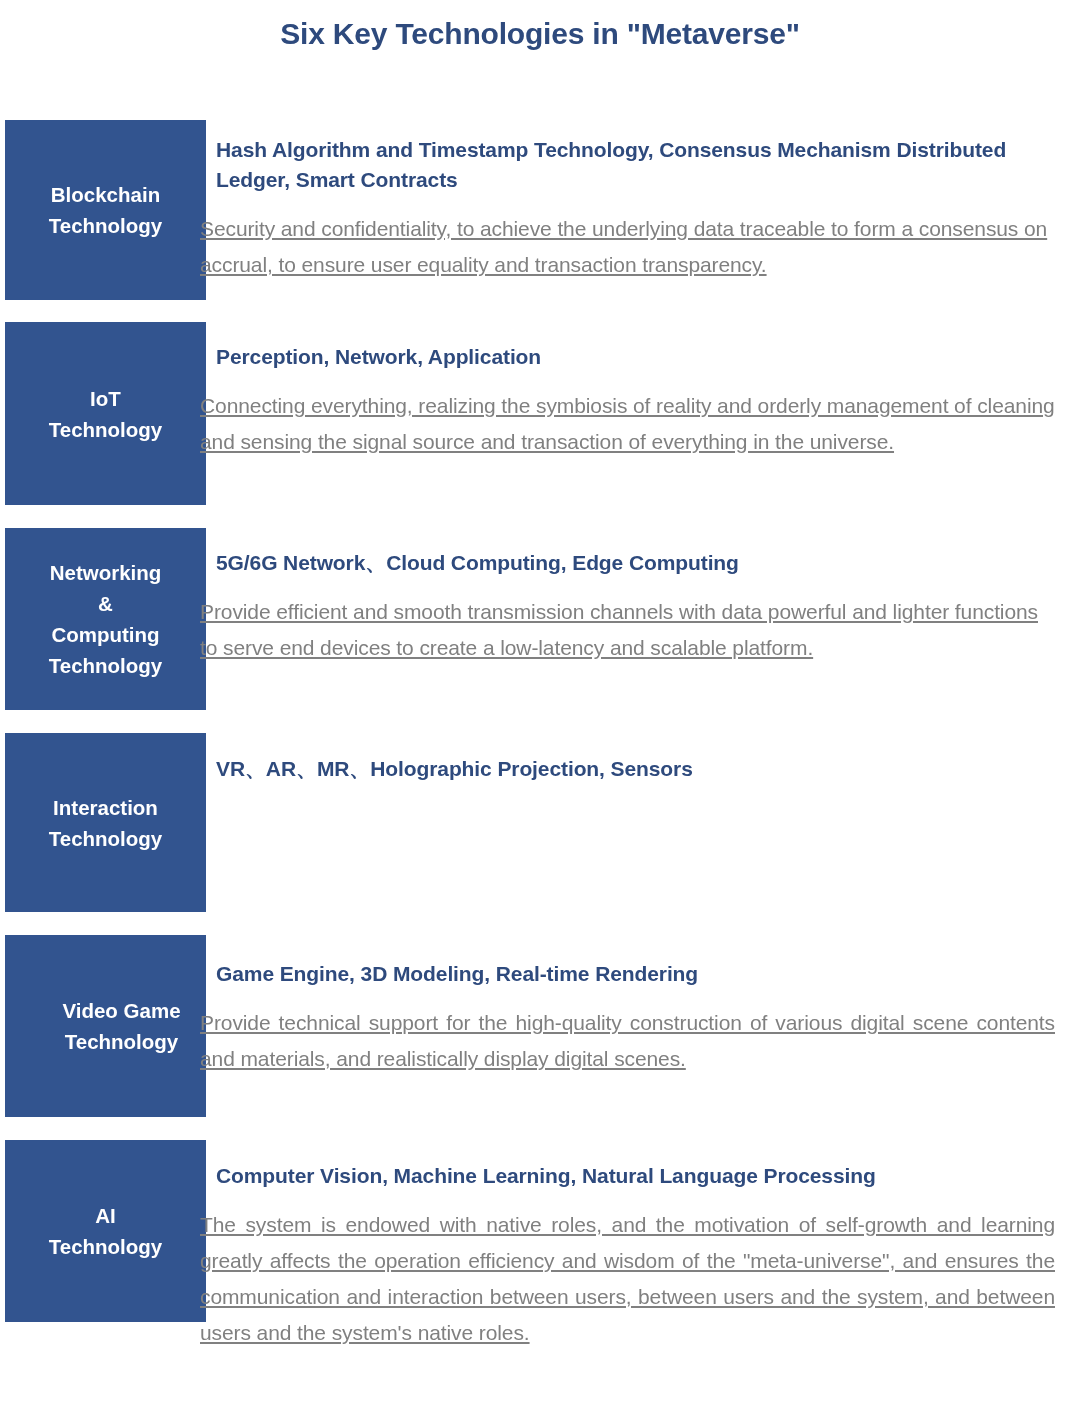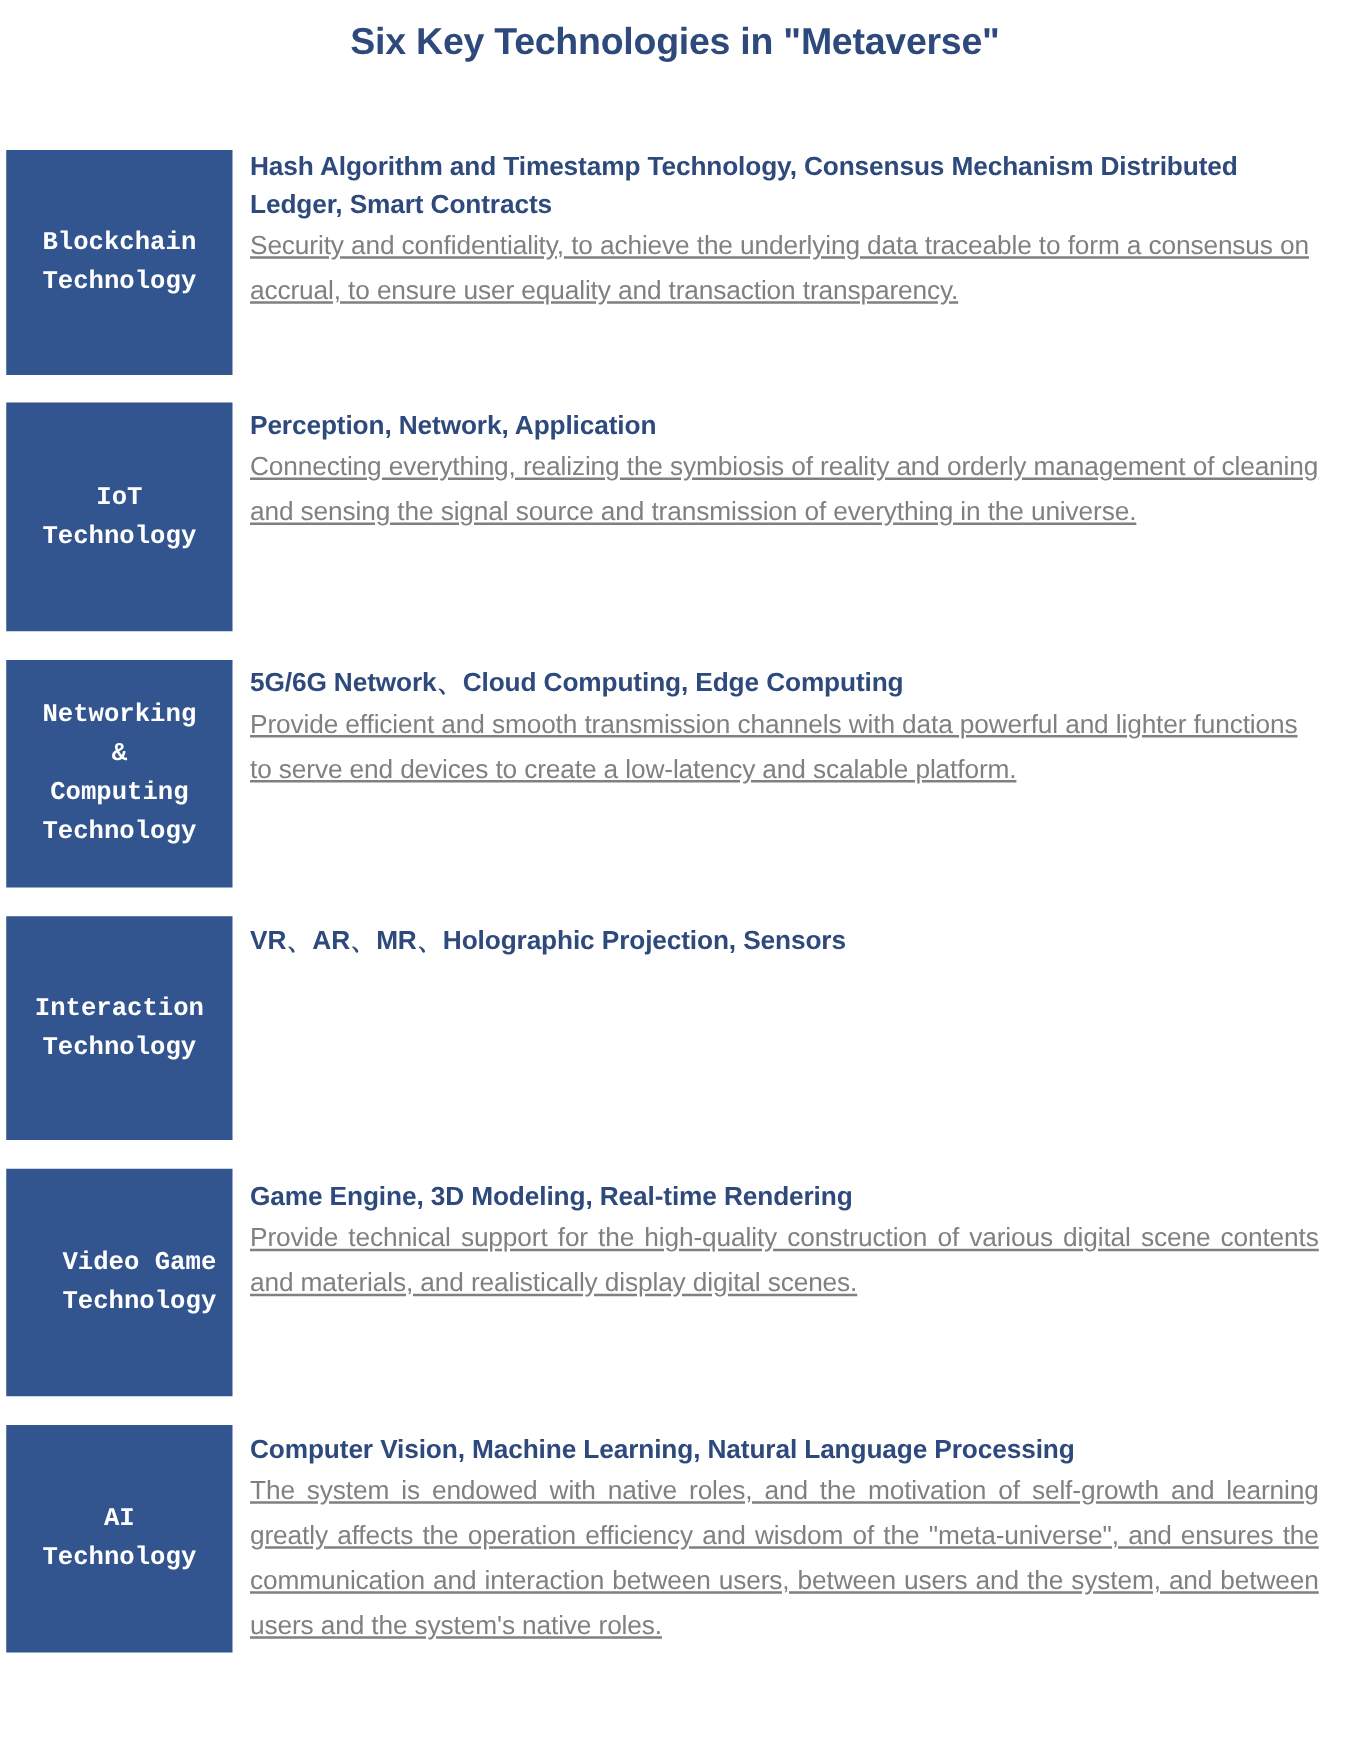--- a/index.html
+++ b/index.html
@@ -38,48 +38,47 @@
   
   .row {
     position: absolute;
     left: 0;
     width: 1080px;
   }
 
   .label-box {
     position: absolute;
     left: 5px;
-    width: 181px;
+    width: 201px;
     background: #32548f;
     color: #ffffff;
     font-weight: bold;
     font-size: 20.5px;
     line-height: 31px;
     display: flex;
     align-items: center;
     justify-content: center;
     text-align: center;
     box-sizing: border-box;
     padding: 2px 4px;
-    font-family: Liberation Mono, monospace;
   }
 
   .content {
     position: absolute;
     left: 200px;
     width: 855px;
   }
 
   .content-heading {
     font-size: 21px;
     font-weight: bold;
     color: #2e4a7d;
     line-height: 30px;
     letter-spacing: -0.1px;
-    margin: 0;
+    margin: 16px;
   }
 
   .content-body {
     font-size: 21px;
     color: #808080;
     line-height: 36px;
     letter-spacing: -0.1px;
     margin: 0;
     text-align: left;
     text-decoration: underline;
@@ -127,21 +126,21 @@
     <div class="content">
       <p class="content-heading">Hash Algorithm and Timestamp Technology, Consensus Mechanism Distributed Ledger, Smart Contracts</p>
       <p class="content-body">Security and confidentiality, to achieve the underlying data traceable to form a consensus on accrual, to ensure user equality and transaction transparency.</p>
     </div>
   </div>
 
   <div class="row" id="row-1">
     <div class="label-box">IoT<br>Technology</div>
     <div class="content">
       <p class="content-heading">Perception, Network, Application</p>
-      <p class="content-body">Connecting everything, realizing the symbiosis of reality and orderly management of cleaning and sensing the signal source and transmission of everything in the universe.</p>
+      <p class="content-body">Connecting everything, realizing the symbiosis of reality and orderly management of cleaning and sensing the signal source and transaction of everything in the universe.</p>
     </div>
   </div>
 
   <div class="row" id="row-2">
     <div class="label-box">Networking<br>&amp;<br>Computing<br>Technology</div>
     <div class="content">
       <p class="content-heading">5G/6G Network、Cloud Computing, Edge Computing</p>
       <p class="content-body">Provide efficient and smooth transmission channels with data powerful and lighter functions to serve end devices to create a low-latency and scalable platform.</p>
     </div>
   </div>

